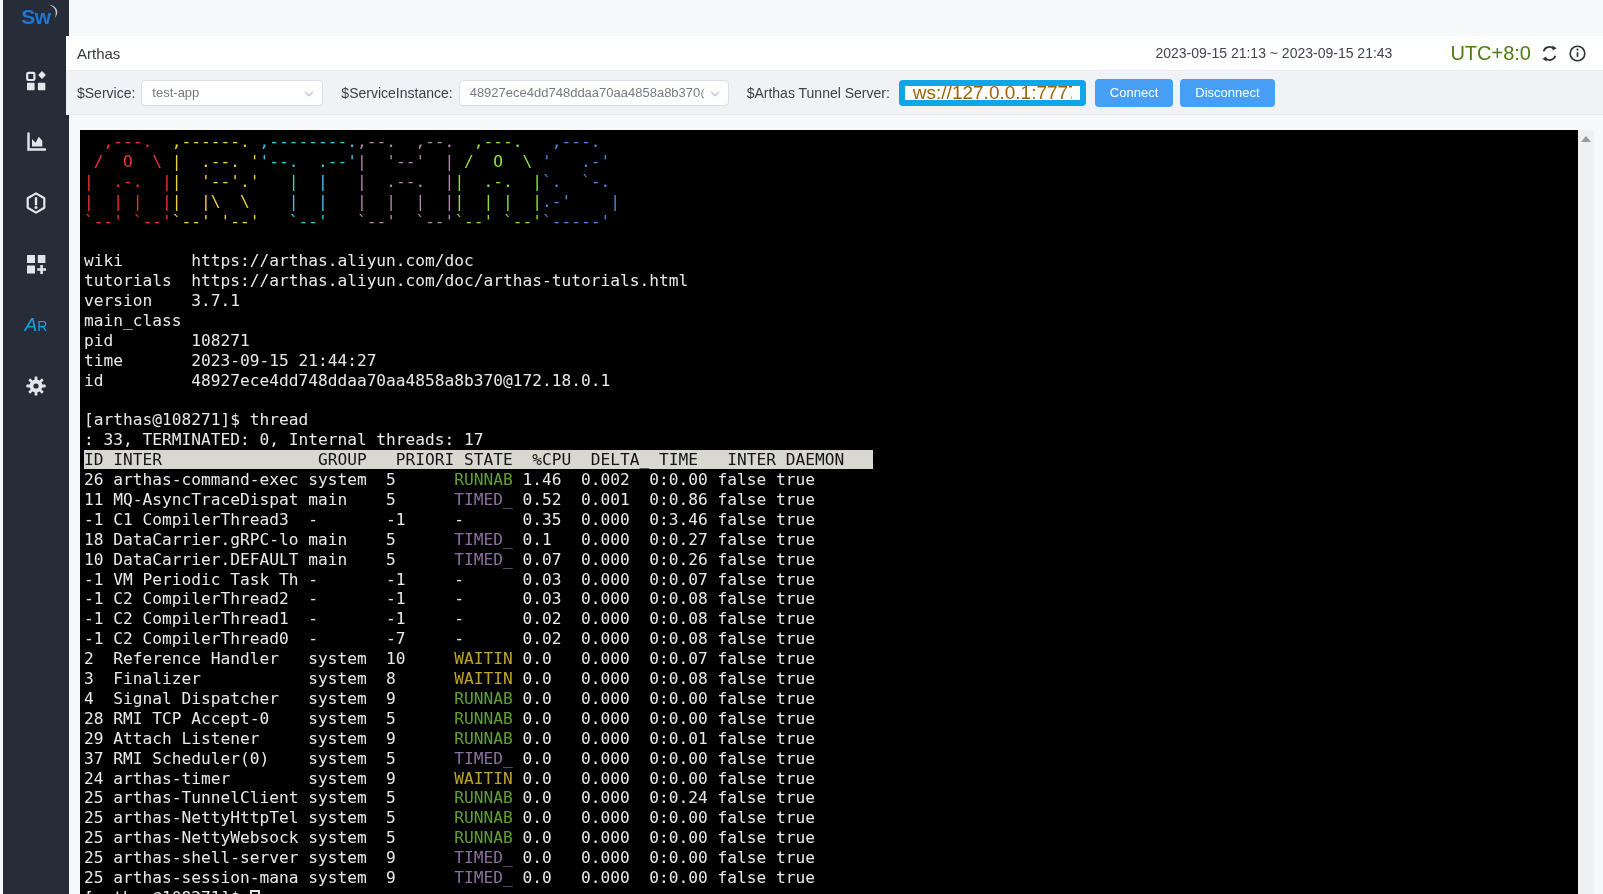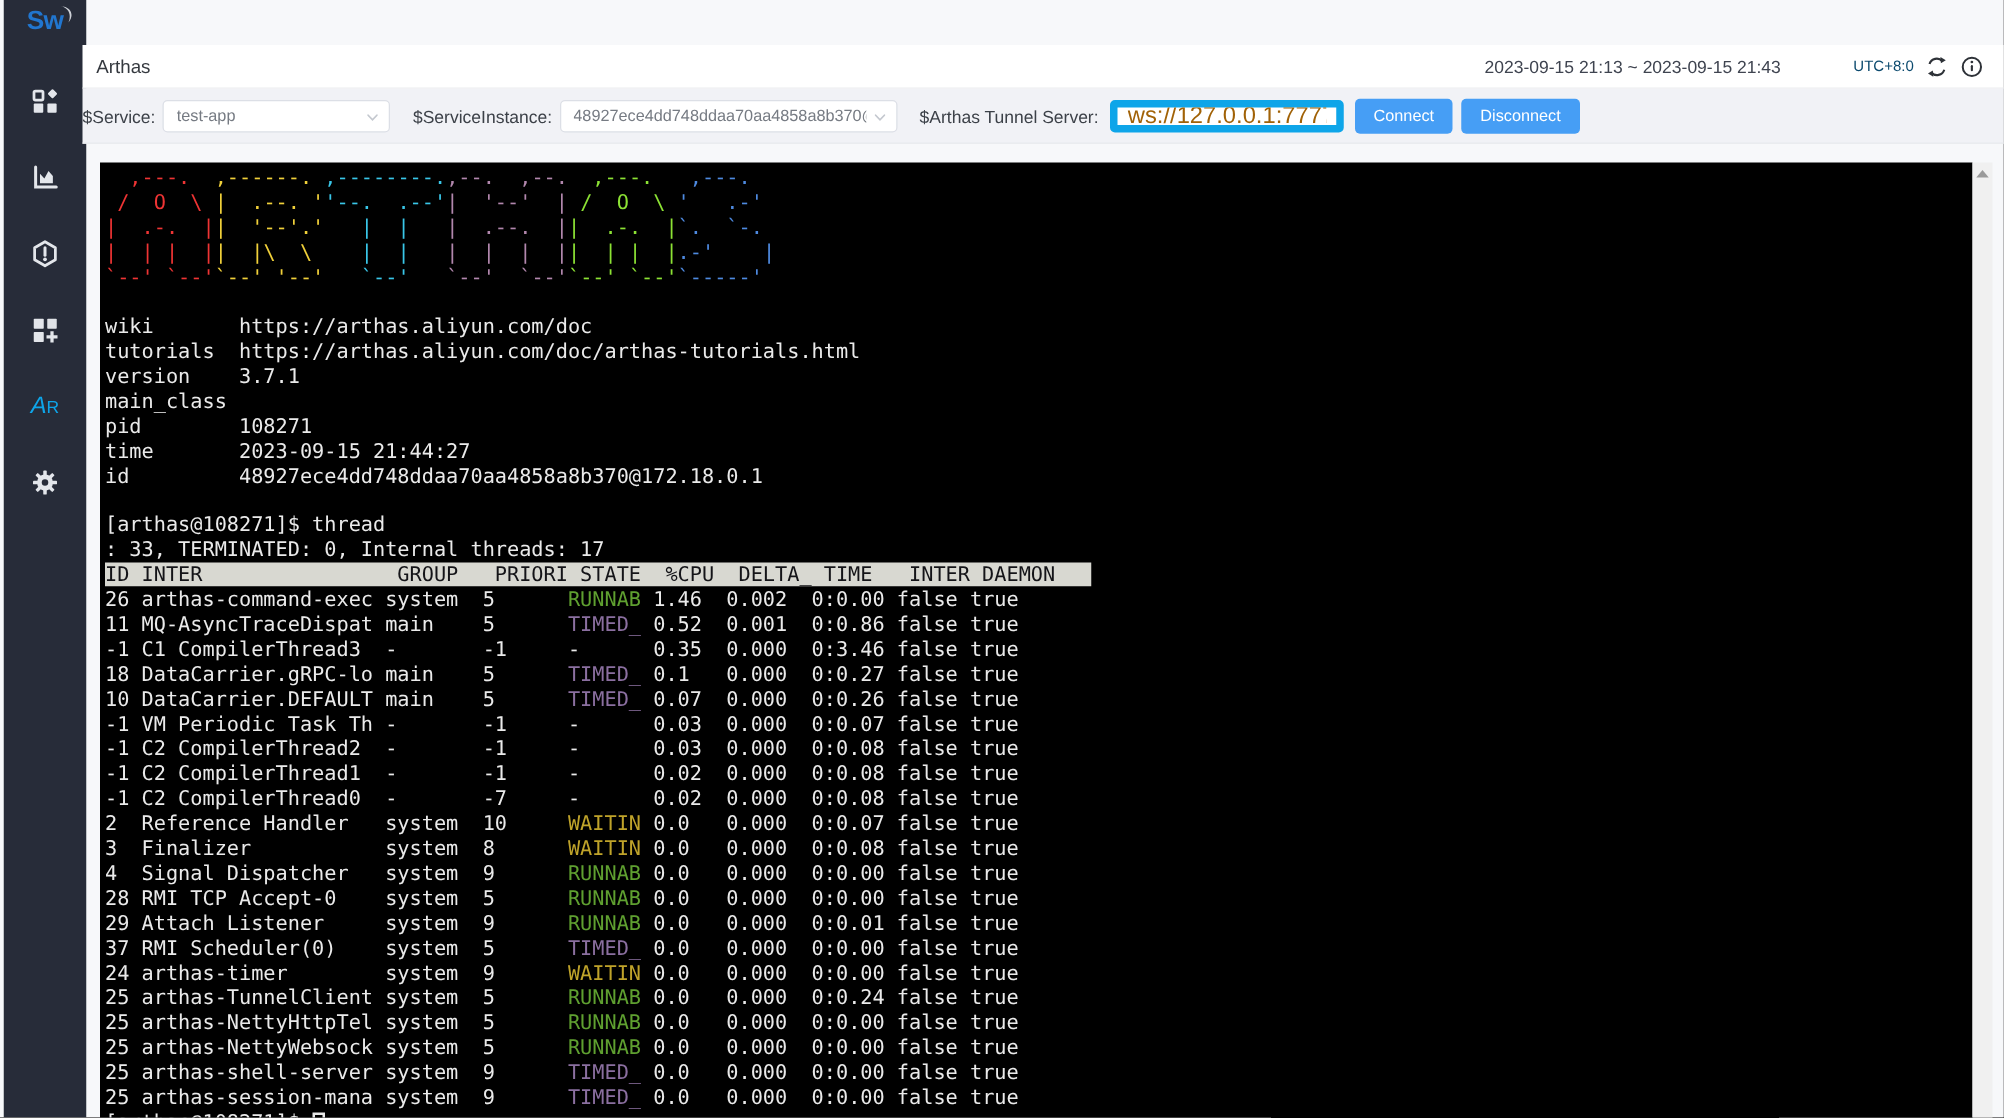--- a/index.html
+++ b/index.html
@@ -26,26 +26,26 @@
   
   .main { position:absolute; left:66px; top:0; width:1537px; height:894px;margin-top:36px; }
 
   .topbar {
     height:35px; background:#ffffff; border-bottom:1px solid #ebedf0;
     display:flex; align-items:center; padding:0 7px 0 11px;
   }
   .topbar-title { font-size:15px; color:#35393f; }
   .topbar-right { margin-left:auto; display:flex; align-items:center; }
   .time-range { font-size:14px; color:#3f4450; margin-right:58px; cursor:pointer; }
-  .timezone { font-size:12px; color:#0c4a6e; margin-right:9px; }
+  .timezone { font-size:20px; color:#4d7c0f; margin-right:9px; }
   .icon-btn { display:flex; align-items:center; justify-content:center; margin-right:9px; cursor:pointer; background:none; border:none; padding:0; }
 
   .toolbar {
     height:44px; background:#f1f2f6; border-bottom:1px solid #e7e9ed;
-    display:flex; align-items:center; font-size:14px; color:#3c4148;
+    display:flex; align-items:center; padding-left:11px; font-size:14px; color:#3c4148;
   }
   .tb-label { margin-right:6px; white-space:nowrap; }
   .gap { margin-left:18px; }
   .select {
     background:#fff; border:1px solid #dcdfe6; border-radius:4px; height:26px;
     display:flex; align-items:center; padding:0 24px 0 10px; position:relative;
     color:#767b83; font-size:13px; cursor:pointer; overflow:hidden;
   }
   .select-service { width:182px; }
   .select-instance { width:270px; }

